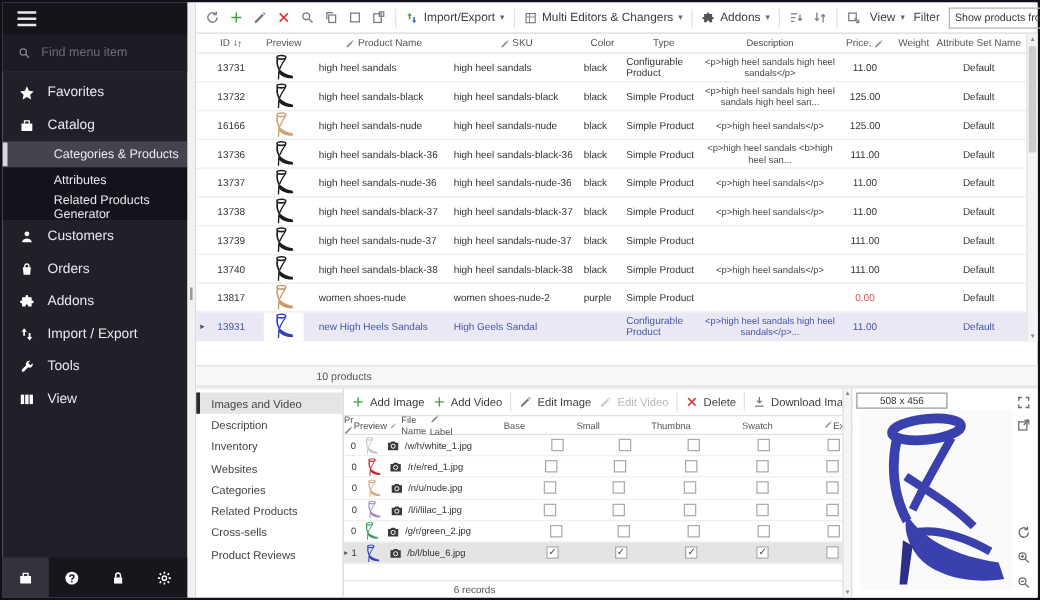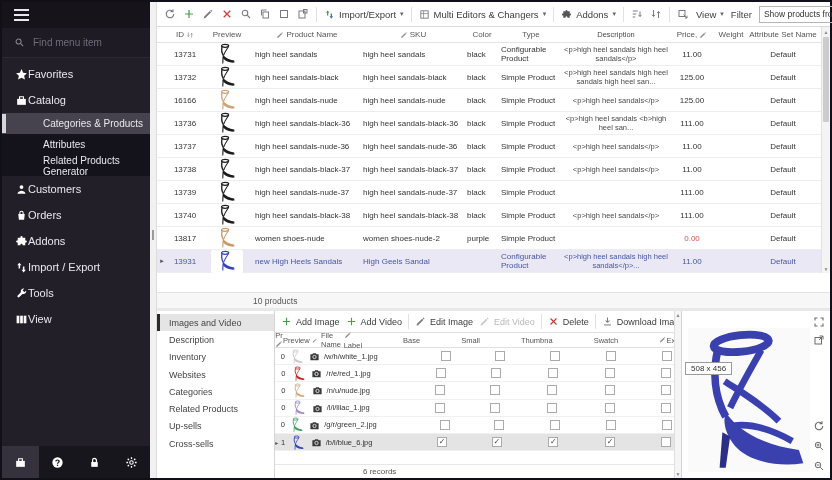--- a/index.html
+++ b/index.html
@@ -9,21 +9,21 @@
 
   
   .sidebar { width:148px; flex-shrink:0; background:#221f28; color:#e9e7ef; display:flex; flex-direction:column; }
   .sb-top { height:26px; background:#16141a; display:flex; align-items:center; padding:0 12px; flex-shrink:0; }
   .hamburger { display:inline-flex; flex-direction:column; gap:3px; cursor:pointer; }
   .hamburger i { width:15px; height:2px; background:#e8e8ee; display:block; }
   .sb-search { height:30px; display:flex; align-items:center; gap:8px; padding:0 12px; background:#1e1b24; border-bottom:1px solid #2c2935; flex-shrink:0; }
   .sb-search .sic { width:11px; height:11px; color:#8b8795; }
   .search-label { color:#6f6b7a; font-size:10px; }
   .menu { flex:1; padding-top:3px; overflow:hidden; }
-  .item { height:26px; display:flex; align-items:center; padding:0 13px; font-size:11px; cursor:pointer; }
+  .item { height:26px; display:flex; align-items:center; gap:10px; padding:0 13px; font-size:11px; cursor:pointer; }
   .item .sic { width:13px; height:13px; color:#ffffff; flex-shrink:0; }
   .sub { height:21px; display:flex; align-items:center; padding-left:41px; font-size:10px; background:#14121a; cursor:pointer; position:relative; }
   .sub.selected { background:#46434e; }
   .sub.selected::before { content:""; position:absolute; left:0; top:1px; bottom:1px; width:4px; background:#d6d4dc; }
   .sb-footer { height:32px; background:#18161d; display:flex; align-items:center; flex-shrink:0; }
   .foot-cell { height:32px; display:flex; align-items:center; justify-content:center; flex:1; cursor:pointer; }
   .foot-cell.active { background:#35323d; max-width:38px; }
   .foot-cell .sic { width:13px; height:13px; color:#fff; }
 
   .gutter { width:7px; background:#f1f1f1; border-right:1px solid #dcdcdc; position:relative; flex-shrink:0; cursor:col-resize; }
@@ -92,21 +92,21 @@
   .c-mfile .cam { width:11px; height:10px; color:#3a3a3a; flex-shrink:0; }
   .c-mlabel{width:48px;}
   .c-mcb{width:30px; display:flex; align-items:center; justify-content:center;margin-left:41px;}
   .c-mcb.w38{width:38px;} .c-mcb.w32{width:32px;} .c-mcb.w34{width:34px;}
   .cb { width:10px; height:10px; border:1px solid #ababab; background:#fff; display:flex; align-items:center; justify-content:center; font-size:8px; color:#444; line-height:1; }
   .mstatus { height:14px; border-top:1px solid #e6e6e6; display:flex; align-items:center; padding-left:88px; font-size:8px; color:#555; margin-top:auto; flex-shrink:0; }
 
   .mscroll { width:8px; border-left:1px solid #e0e0e0; border-right:1px solid #d5d5d5; background:#f5f5f5; display:flex; flex-direction:column; justify-content:space-between; align-items:center; padding:1px 0; font-size:5px; color:#888; flex-shrink:0; }
 
   .preview-panel { width:148px; position:relative; background:#fff; flex-shrink:0; overflow:hidden; }
-  .dim-badge { position:absolute; top:3px; left:3px; border:1px solid #9a9a9a; background:#fff; font-size:8px; color:#333; padding:1px 5px; z-index:2;margin-top:48px; }
+  .dim-badge { position:absolute; top:3px; left:3px; border:1px solid #9a9a9a; background:#fff; font-size:8px; color:#333; padding:1px 18px; z-index:2; }
   .pp-icon { position:absolute; width:12px; height:12px; color:#6b6b6b; cursor:pointer; z-index:2; }
   .i-expand { top:5px; right:5px; }
   .i-external { top:23px; right:5px; }
   .i-prefresh { bottom:46px; right:5px; }
   .i-zoomin { bottom:26px; right:5px; }
   .i-zoomout { bottom:6px; right:5px; }
   .shoe-photo { position:absolute; top:14px; left:6px; width:122px; height:150px; }
   .shoe-photo svg { width:100%; height:100%; }
 </style>
 </head>
@@ -649,24 +649,24 @@
           <div class="tab">
             <span>Websites</span>
           </div>
           <div class="tab">
             <span>Categories</span>
           </div>
           <div class="tab">
             <span>Related Products</span>
           </div>
           <div class="tab">
-            <span>Up-sells</span>
+            <span>Cross-sells</span>
           </div>
           <div class="tab">
-            <span>Cross-sells</span>
+            <span>Product Reviews</span>
           </div>
         </div>
 
       <div class="media">
         <div class="mtb">
           <button class="tbtn">
             <span class="ti c-green" data-icon="plus">
                 <svg viewBox="0 0 24 24" xmlns="http://www.w3.org/2000/svg">
                   <path fill="currentColor" d="M10.8 4h2.4v6.8H20v2.4h-6.8V20h-2.4v-6.8H4v-2.4h6.8z"></path>
                 </svg>

